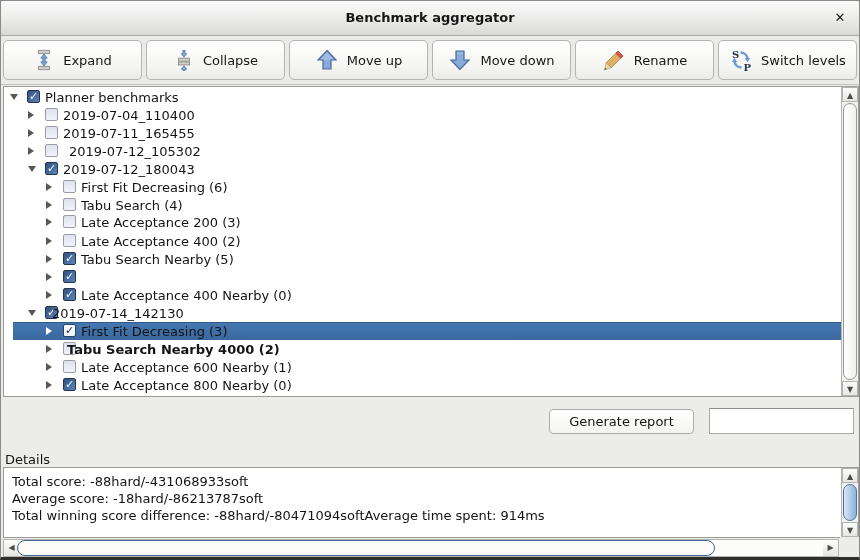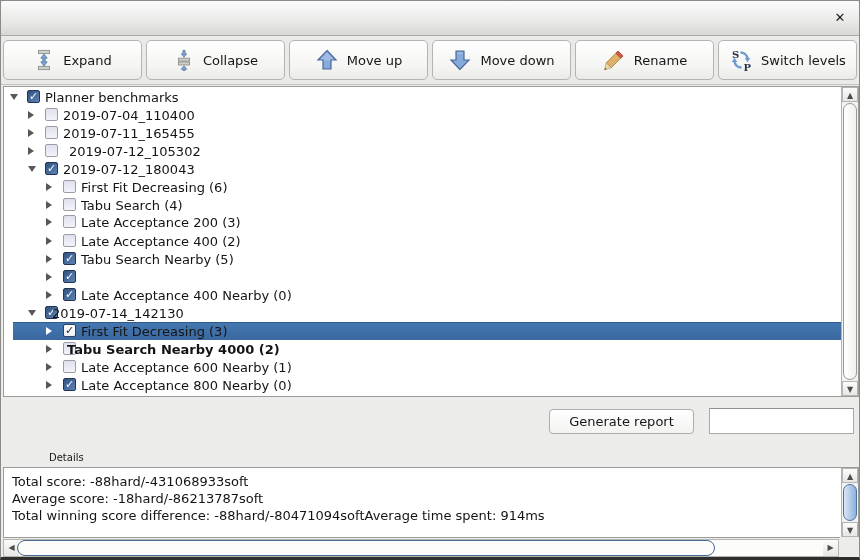--- a/index.html
+++ b/index.html
@@ -65,32 +65,33 @@
             border:1px solid #46678f; border-radius:8px;
             background:linear-gradient(#dcearfc,#d8e6f6 20%,#8db1da); }
   
   #generate-btn { position:absolute; left:548px; top:408px; width:145px; height:25px;
     background:linear-gradient(#ffffff,#f3f3f1); border:1px solid #adadaa; border-radius:4px;
     font-size:13px; color:#161616; text-align:center; line-height:23px; }
   #report-name-field { position:absolute; left:708px; top:407px; width:145px; height:26px;
     background:#ffffff; border:1px solid #a9a9a5; border-top-color:#8f8f8b;
     font-size:13px; padding:0 4px; font-family:inherit; }
   
-  #details-label { position:absolute; left:4px; top:451px; font-size:10px; color:#161616;margin-left:44px; }
+  #details-label { position:absolute; left:4px; top:451px; font-size:13px; color:#161616; }
   #details-box { position:absolute; left:2px; top:466px; width:856px; height:71px;
     background:#ffffff; border:1px solid #9b9b97; }
   #details-text { position:absolute; left:8px; top:5px; right:20px; font-size:13px; color:#141414; line-height:17px; white-space:nowrap; overflow:hidden; }
   #corner { position:absolute; right:0; bottom:0; width:19px; height:20px; background:#ececea; }
 </style>
 </head>
 <body>
 
 <div id="window">
 
   <div id="titlebar">
+    <div id="title">Benchmark aggregator</div>
     <div id="close-btn">✕</div>
   </div>
 
   <div id="toolbar">
     <div class="tbtn" style="left:2px">
       <svg width="22" height="22" viewBox="0 0 24 24">
         <rect x="6" y="1.5" width="12" height="3.5" fill="#cfcfcb" stroke="#8f8f8b"></rect>
         <rect x="6" y="19" width="12" height="3.5" fill="#cfcfcb" stroke="#8f8f8b"></rect>
         <polygon points="12,5.5 15.5,10 13.3,10 13.3,14 15.5,14 12,18.5 8.5,14 10.7,14 10.7,10 8.5,10" fill="#7da3d6" stroke="#4a6b96" stroke-width="0.8"></polygon>
       </svg>

